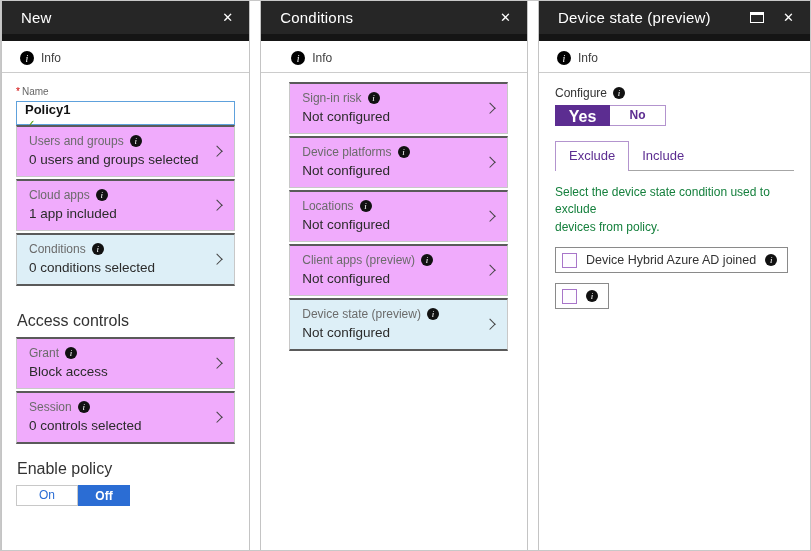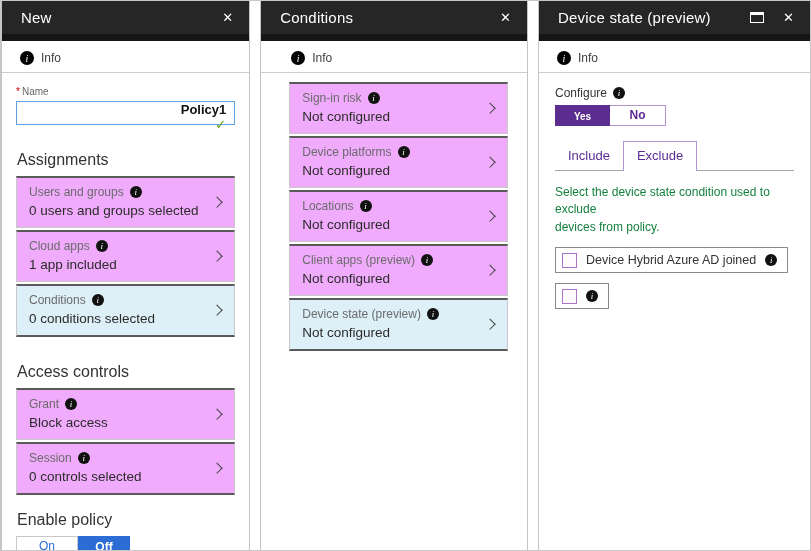--- a/index.html
+++ b/index.html
@@ -24,42 +24,42 @@
   .mini-info { width:12px; height:12px; border-radius:50%; background:#111; color:#fff; font-size:9px; font-style:italic; font-family:"Liberation Serif", serif; display:inline-flex; align-items:center; justify-content:center; flex:0 0 auto; }
   .info-label { font-size:12px; color:#404040; }
 
   .body-new { padding:0 14px; }
   .body-conditions { padding:9px 19px 0 28px; }
   .body-device { padding:0 16px; }
 
   .field { margin-top:13px; }
   .field-label { font-size:10px; color:#666; }
   .req { color:#d00000; margin-right:2px; }
-  .text-input { margin-top:4px; height:24px; border:1px solid #5ea1dc; background:#fff; display:flex; align-items:flex-end; justify-content:space-between; padding:0 8px; cursor:text;flex-direction:column; }
+  .text-input { margin-top:4px; height:24px; border:1px solid #5ea1dc; background:#fff; display:flex; align-items:flex-start; justify-content:space-between; padding:0 8px; cursor:text;flex-direction:column; }
   .input-value { font-size:13px; color:#111; font-weight:700; }
   .valid-check { color:#5da219; font-size:13px; font-weight:700; }
 
   h3.section { font-size:16px; font-weight:400; color:#333; margin:26px 0 7px 1px; }
   h3.enable { margin-top:16px; }
 
   .card { position:relative; border:1px solid #c8c8c8; border-top:2px solid #5a5a5a; background:#f0abfc; padding:7px 26px 9px 12px; margin-bottom:2px; cursor:pointer; }
   .card.last { border-bottom:2px solid #5a5a5a; }
   .card.selected { background:#ddeff7; }
   .card-label { font-size:12px; color:#6b6b6b; display:flex; align-items:center; gap:6px; }
   .card-value { font-size:13.5px; color:#2b2b2b; margin-top:4px; }
   .chev { position:absolute; right:13px; top:50%; transform:translateY(-60%) rotate(45deg); width:8px; height:8px; border-top:1px solid #444; border-right:1px solid #444; }
 
   .onoff { display:flex; margin-top:6px; }
   .onoff .on { width:62px; height:21px; line-height:19px; text-align:center; font-size:12px; color:#2b6dd4; background:#fff; border:1px solid #c8c8c8; cursor:pointer; }
   .onoff .off { width:52px; height:21px; line-height:21px; text-align:center; font-size:12px; color:#fff; background:#2b6dd4; border:1px solid #2b6dd4; font-weight:700; cursor:pointer; }
 
   .configure { margin-top:13px; }
   .configure-label { font-size:12px; color:#333; display:flex; align-items:center; gap:6px; }
   .yesno { display:flex; margin-top:5px; }
-  .yesno .yes { width:55px; height:21px; line-height:21px; text-align:center; font-size:10px; color:#fff; background:#5c2d91; border:1px solid #5c2d91; font-weight:700; cursor:pointer; }
+  .yesno .yes { width:55px; height:21px; line-height:21px; text-align:center; font-size:16px; color:#fff; background:#5c2d91; border:1px solid #5c2d91; font-weight:700; cursor:pointer; }
   .yesno .no { width:56px; height:21px; line-height:19px; text-align:center; font-size:12px; color:#5c2d91; background:#fff; border:1px solid #b394ce; border-left:none; font-weight:700; cursor:pointer; }
 
   .tabs { display:flex; align-items:flex-end; border-bottom:1px solid #a6a6a6; width:239px; margin-top:15px; }
   .tab { font-size:13px; color:#5c2d91; padding:6px 13px 7px; cursor:pointer; }
   .tab.selected { background:#fff; border:1px solid #b394ce; border-bottom:none; margin-bottom:-1px; padding-bottom:8px; }
 
   .desc { margin-top:13px; font-size:12px; color:#15803d; line-height:1.45; white-space:pre-line; width:250px; }
 
   .cb-group { margin-top:11px; }
   .cb-row { display:inline-flex; align-items:center; gap:9px; border:1px solid #8a8a8a; height:26px; padding:0 10px 0 6px; margin-bottom:10px; background:#fff; cursor:pointer; }
@@ -88,21 +88,20 @@
       <div class="field">
         <div class="field-label">
           <span class="req">*</span><span>Name</span>
         </div>
         <div class="text-input">
           <span class="input-value">Policy1</span>
           <span class="valid-check">✓</span>
         </div>
       </div>
 
-      <h3 class="section">Assignments</h3>
       <div class="card-group">
         <div class="card">
           <div class="card-label">
               <span>Users and groups</span>
               <span class="mini-info">i</span>
             </div>
           <div class="card-value">0 users and groups selected</div>
           <span class="chev"></span>
         </div>
         <div class="card">
@@ -226,22 +225,22 @@
           <span>Configure</span>
           <span class="mini-info">i</span>
         </div>
         <div class="yesno">
           <div class="yes">Yes</div>
           <div class="no">No</div>
         </div>
       </div>
 
       <div class="tabs">
+        <div class="tab selected">Exclude</div>
         <div class="tab">Include</div>
-        <div class="tab selected">Exclude</div>
       </div>
 
       <p class="desc">Select the device state condition used to exclude
 devices from policy.</p>
 
       <div class="cb-group">
         <div class="cb-wrap">
           <div class="cb-row">
             <span class="checkbox"></span>
             <span class="cb-label">Device Hybrid Azure AD joined</span>

